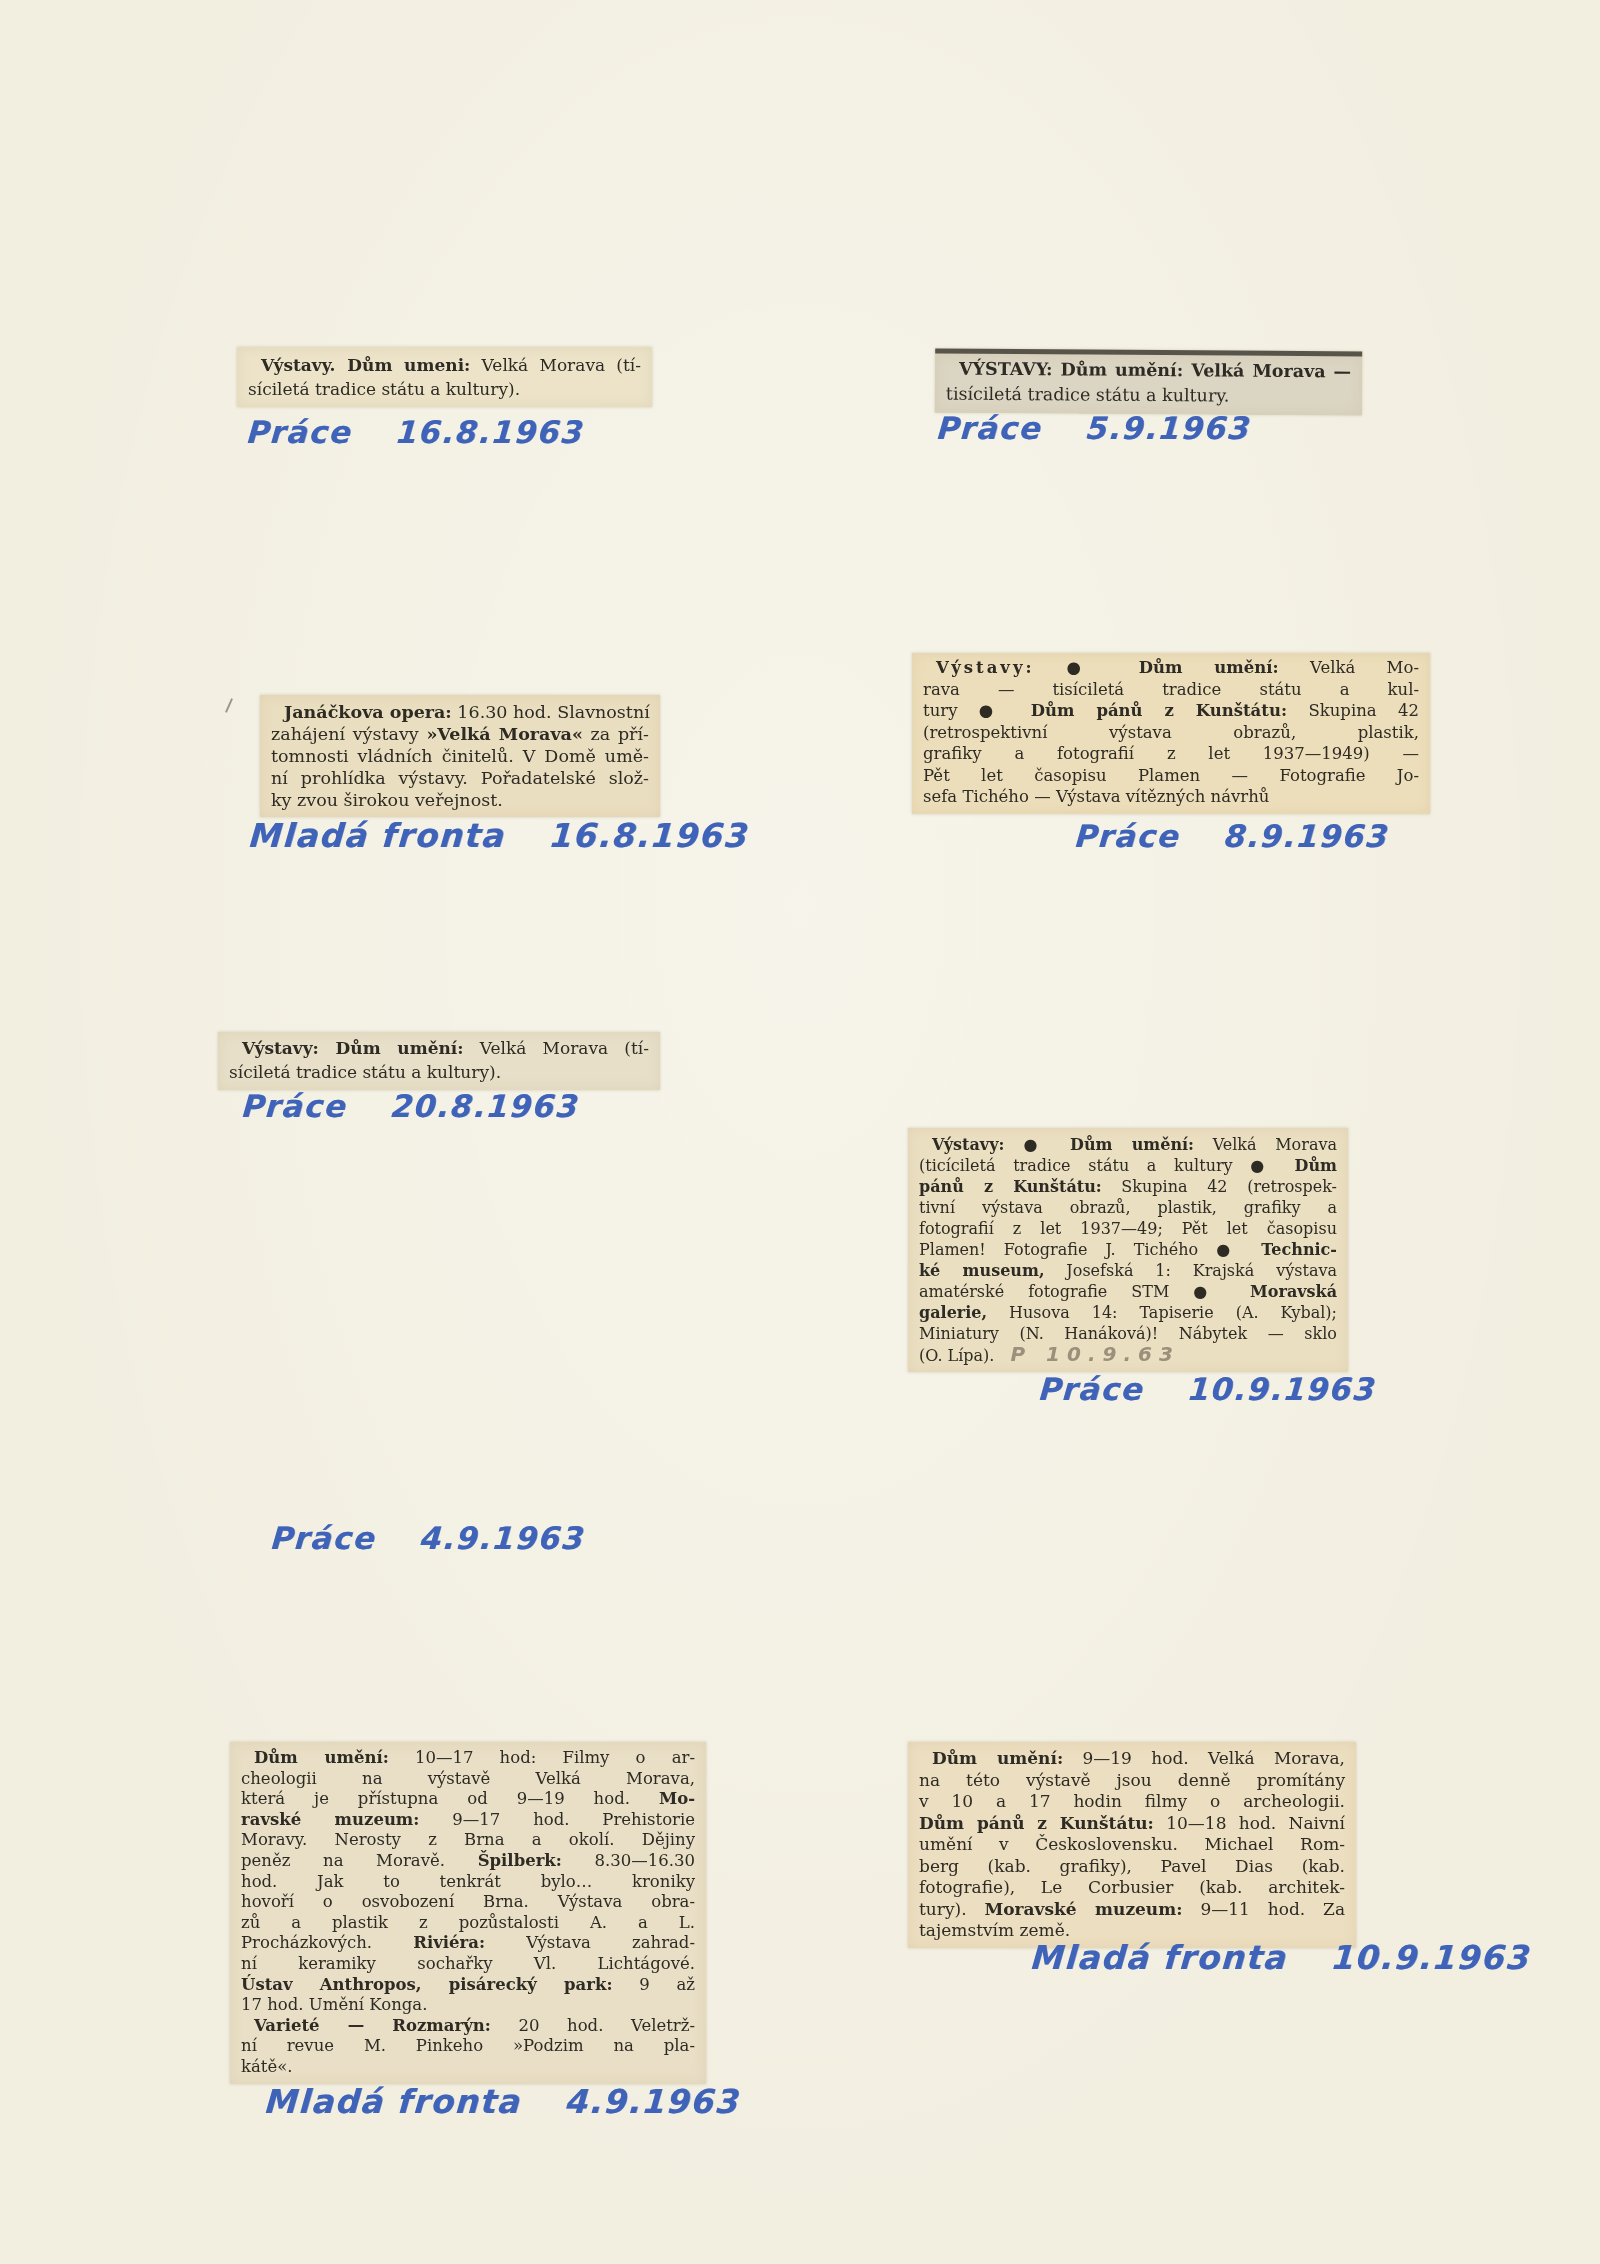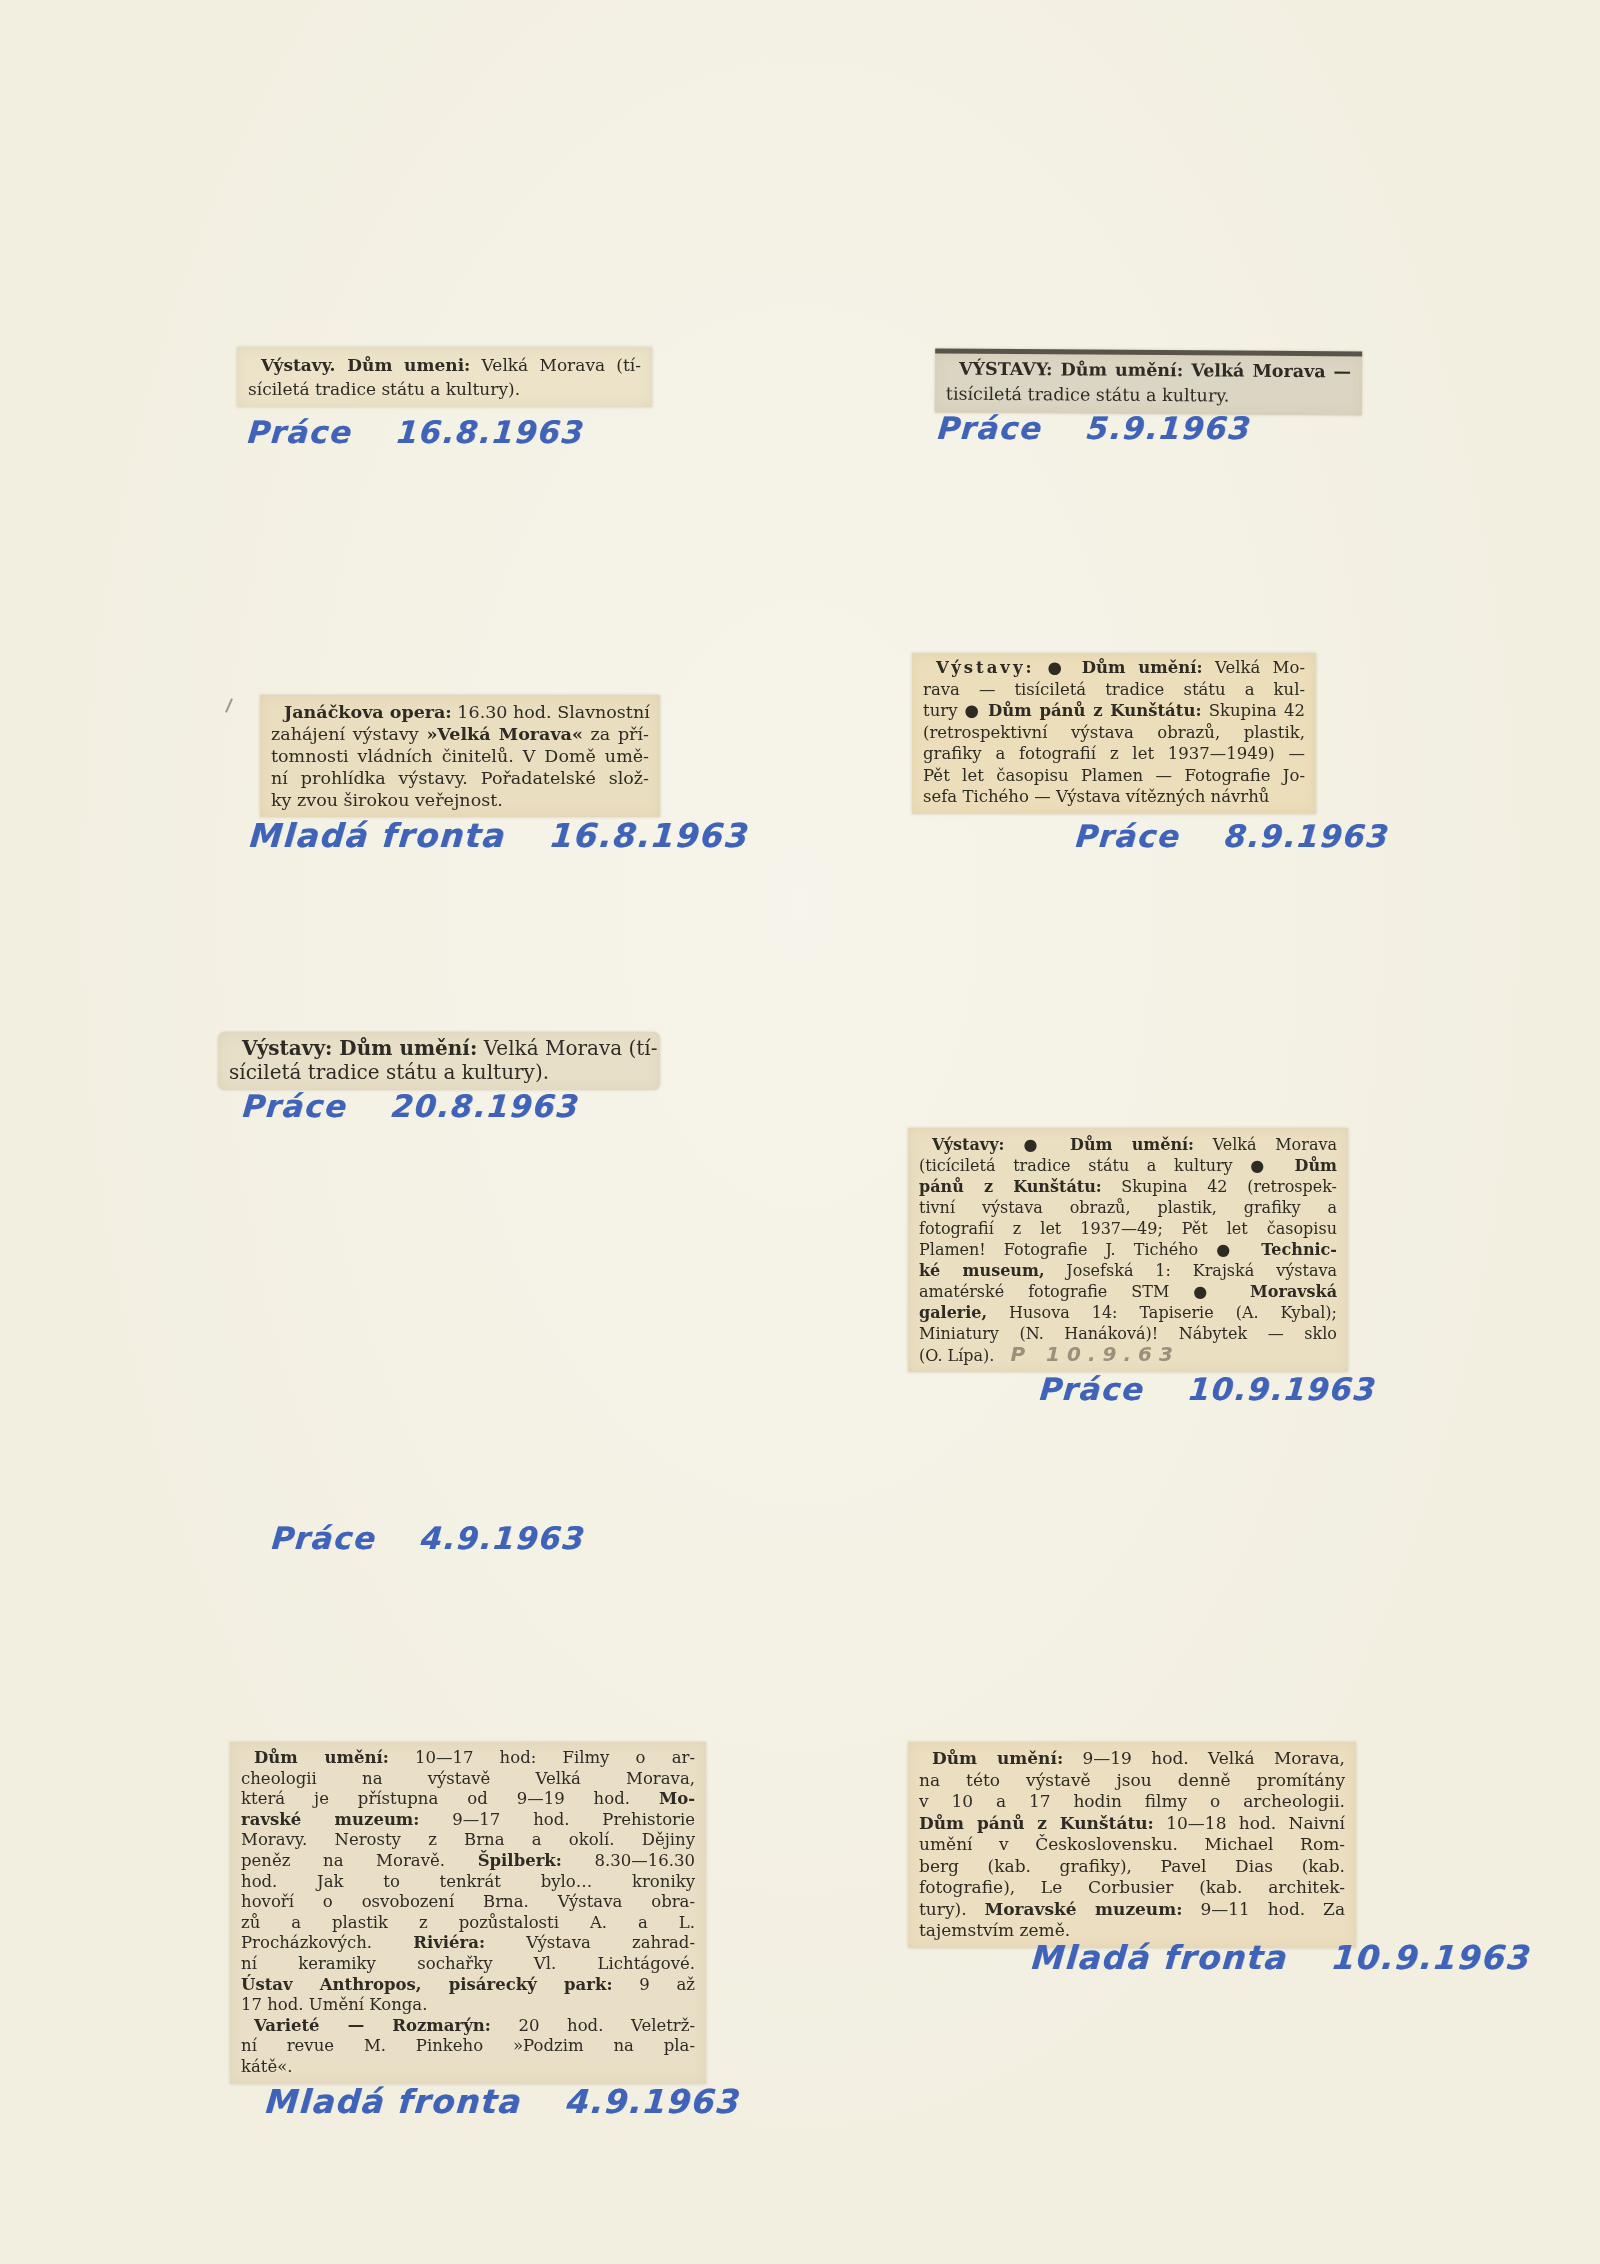--- a/index.html
+++ b/index.html
@@ -27,22 +27,22 @@
   .nl { text-align: justify; text-align-last: justify; white-space: nowrap; }
   .nl.rag { text-align-last: left; }
   .nl.ind { text-indent: 13px; }
   .b { font-weight: bold; }
   .ls { letter-spacing: 3px; }
 
   .c1 { left: 237px; top: 347px; width: 415px; font-size: 17px;   line-height: 24px;   background: #ece3c9; }
   .c2 { left: 935px; top: 350px; width: 427px; font-size: 17.5px; line-height: 25px;   background: #dbd5c3;
         border-top: 5px solid rgba(52,48,40,0.78); transform: rotate(0.4deg); padding-top: 3px; }
   .c3 { left: 232px; top: 695px; width: 400px; font-size: 17.5px; line-height: 22px;   background: #eadec0; margin-left: 28px; }
-  .c4 { left: 912px; top: 653px; width: 404px; font-size: 16.5px; line-height: 21.5px; background: #eddebb; padding-top: 4px; }
-  .c5 { left: 218px; top: 1032px; width: 442px; font-size: 20px;  line-height: 24px;   background: #e7dfc8; padding-top: 4px; border-radius: 7px; }
+  .c4 { left: 912px; top: 653px; width: 518px; font-size: 16.5px; line-height: 21.5px; background: #eddebb; padding-top: 4px; }
+  .c5 { left: 218px; top: 1032px; width: 442px; font-size: 17px;  line-height: 24px;   background: #e7dfc8; padding-top: 4px; }
   .c6 { left: 908px; top: 1128px; width: 440px; font-size: 16px;  line-height: 21px;   background: #ebdfc2; }
   .c7 { left: 222px; top: 1447px; width: 377px; font-size: 17px;  line-height: 21px;   background: #e9dcbc; padding-top: 4px; }
   .c8 { left: 230px; top: 1742px; width: 476px; font-size: 16.5px;line-height: 20.6px; background: #e9dfc6; }
   .c9 { left: 908px; top: 1742px; width: 448px; font-size: 17px;  line-height: 21.5px; background: #ecdec0; }
 
   
   .hand {
     position: absolute;
     font-family: "DejaVu Sans", sans-serif;
     font-style: italic;

